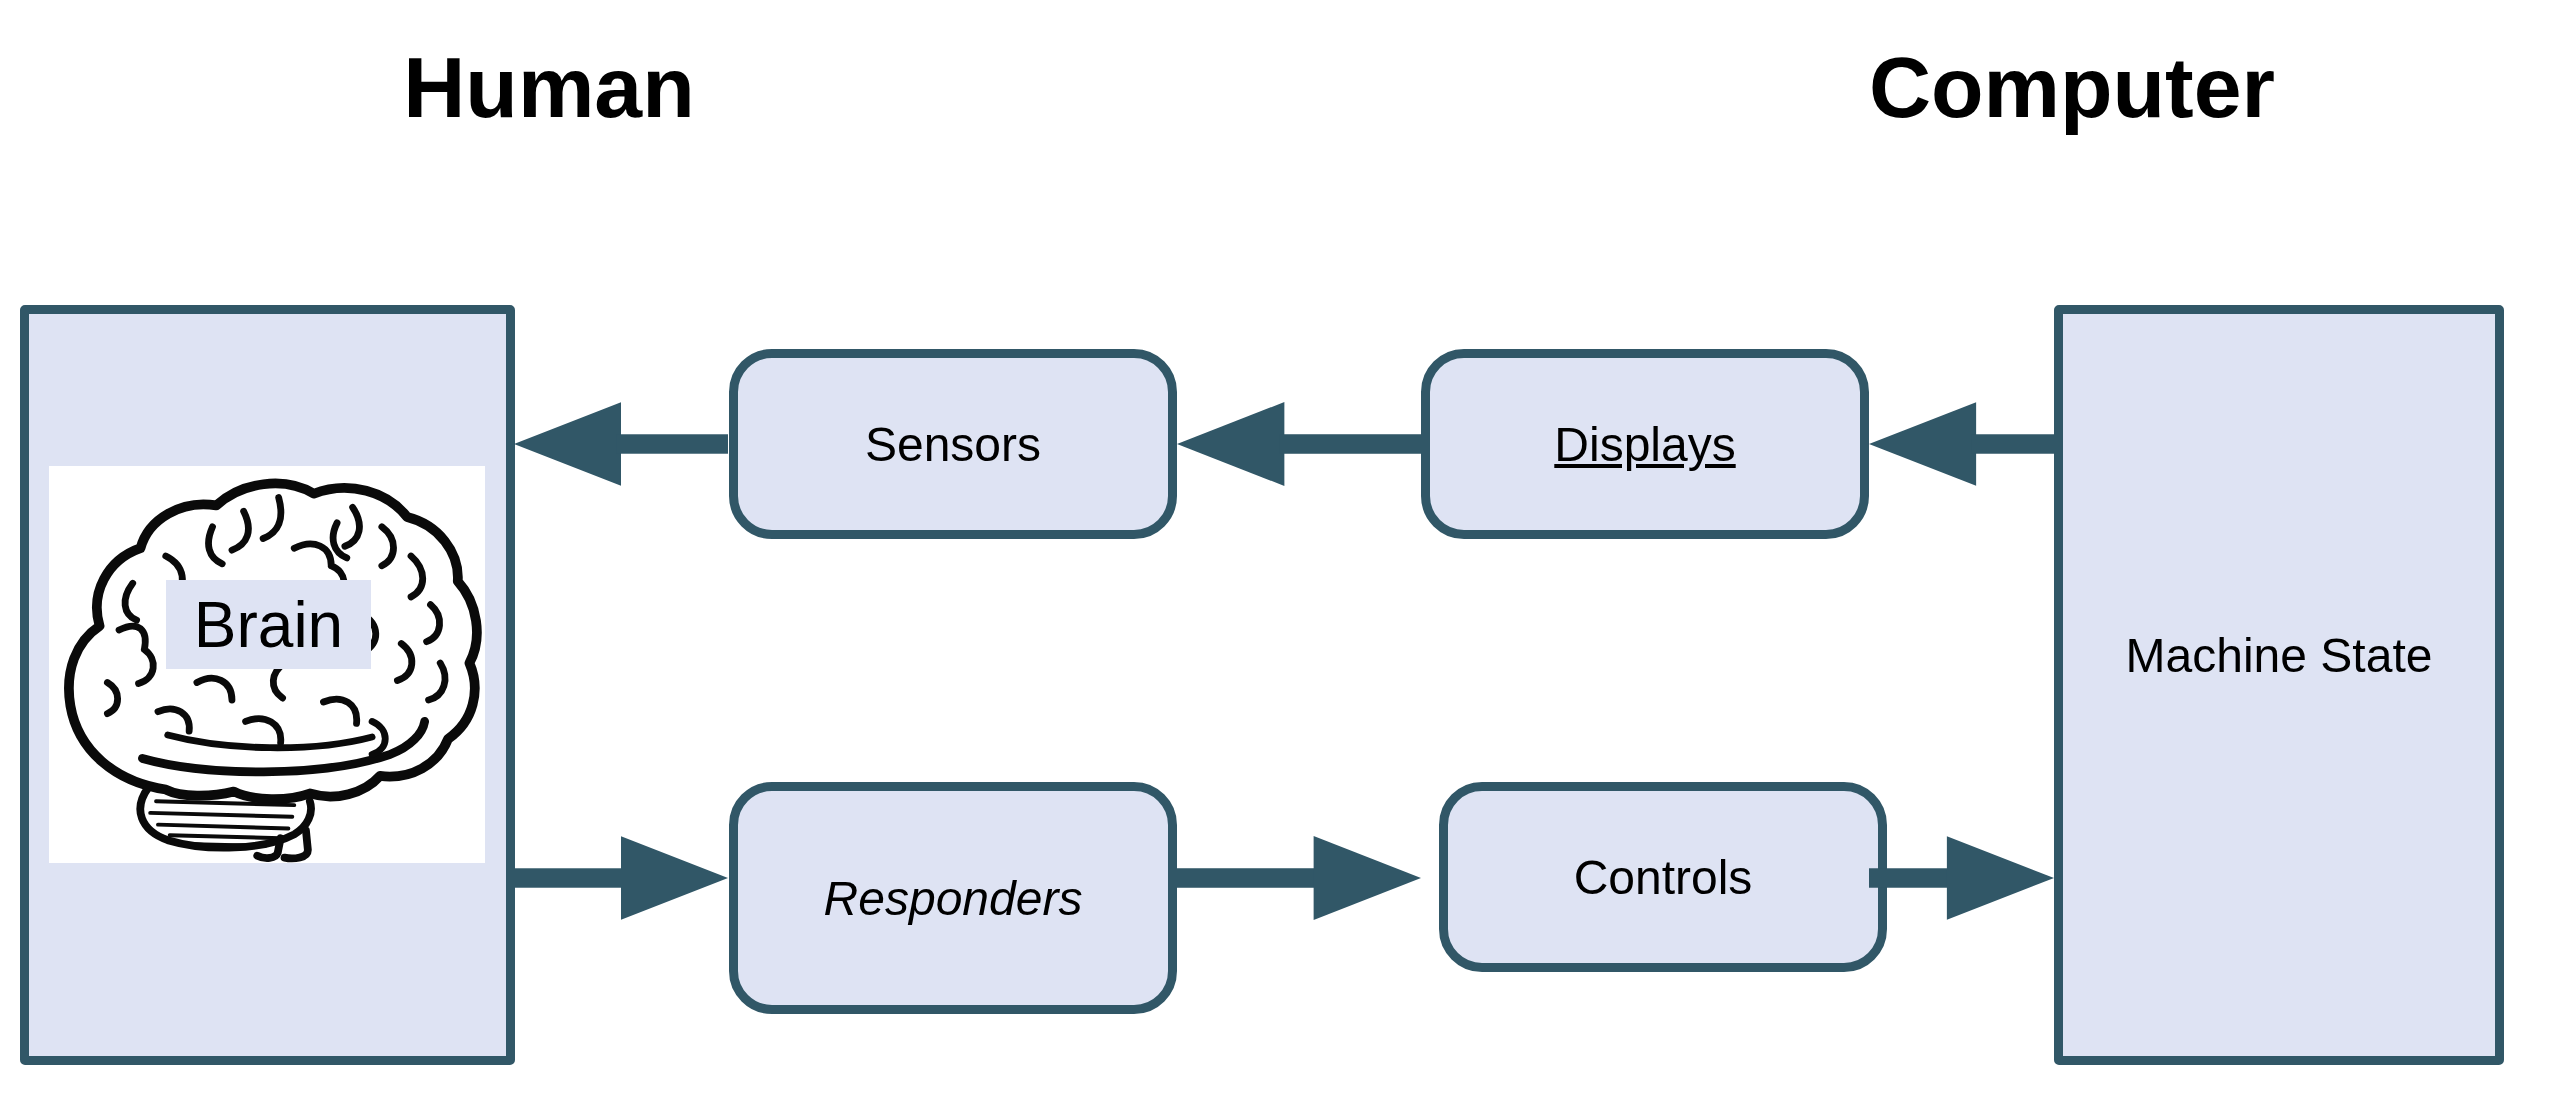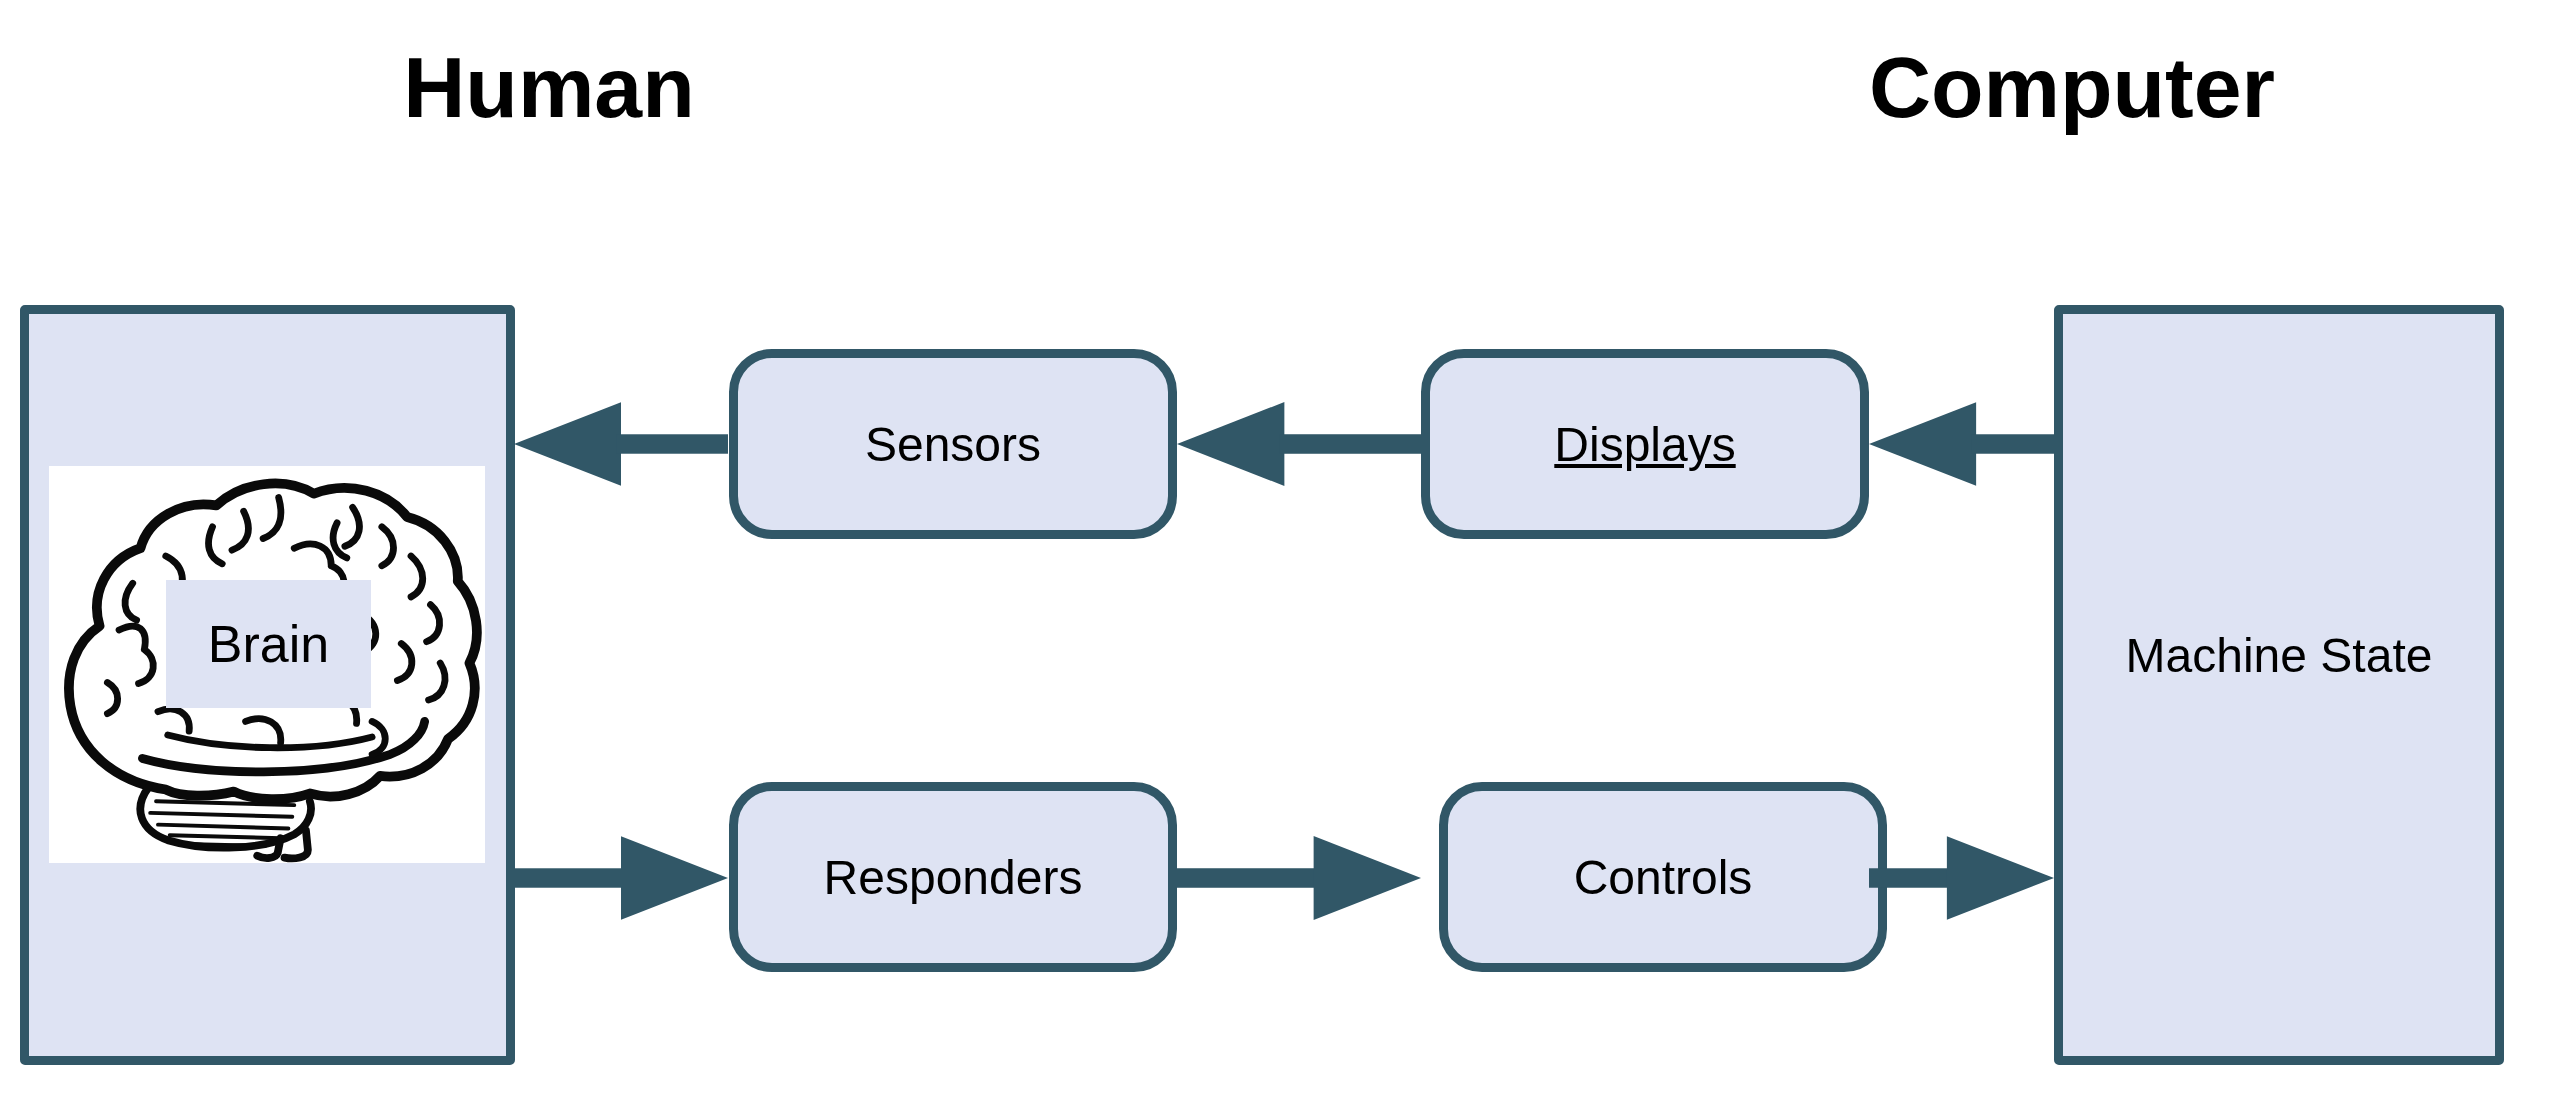--- a/index.html
+++ b/index.html
@@ -33,24 +33,24 @@
   .machine-label{width:331px;line-height:1.38;transform:translateY(-29px);}
 
   .brain-panel{
     position:absolute;left:49px;top:466px;width:436px;height:397px;
     background:var(--brain-panel-bg);
   }
   .brain-panel svg{position:absolute;left:0;top:0;width:100%;height:100%;}
   .brain-sketch{stroke:var(--ink);fill:none;stroke-linecap:round;stroke-linejoin:round;}
 
   .brain-label{
-    position:absolute;left:166px;top:580px;width:205px;height:128px;
+    position:absolute;left:166px;top:580px;width:205px;height:89px;
     background:var(--box-fill);
     display:flex;align-items:center;justify-content:center;
-    font-size:52px;color:var(--text);
+    font-size:64px;color:var(--text);
   }
 
   .arrow{position:absolute;color:var(--arrow);}
   .arrow svg{display:block;}
 </style>
 </head>
 <body>
 
 <div class="canvas">
 
@@ -105,21 +105,21 @@
   <div class="brain-label">
     <span>Brain</span>
   </div>
 
   <div class="node rounded" style="left:729px;top:349px;width:448px;height:190px;">
     <span>Sensors</span>
   </div>
   <div class="node rounded" style="left:1421px;top:349px;width:448px;height:190px;text-decoration:underline;">
     <span>Displays</span>
   </div>
-  <div class="node rounded" style="left:729px;top:782px;width:448px;height:190px;">
+  <div class="node rounded" style="left:729px;top:782px;width:448px;height:232px;font-style:italic;">
     <span>Responders</span>
   </div>
   <div class="node rounded" style="left:1421px;top:782px;width:448px;height:190px;margin-left:18px;">
     <span>Controls</span>
   </div>
 
   <div class="node big" style="left:2054px;top:305px;width:450px;height:760px;">
     <div class="machine-label">Machine State</div>
   </div>
 

